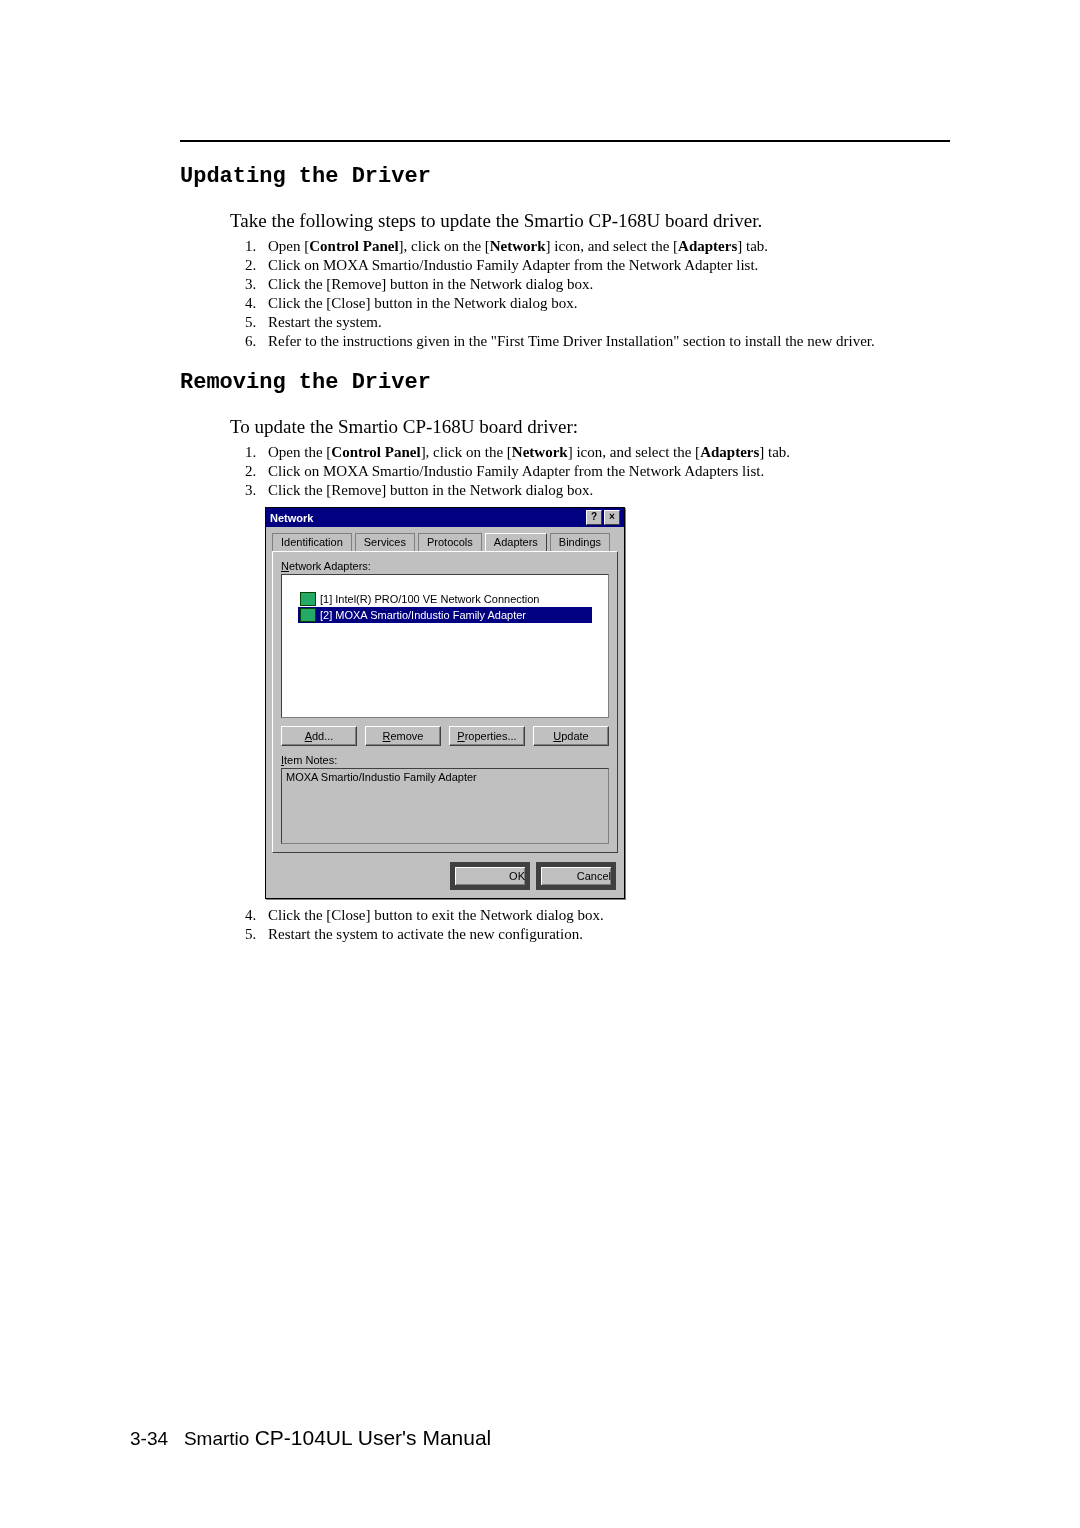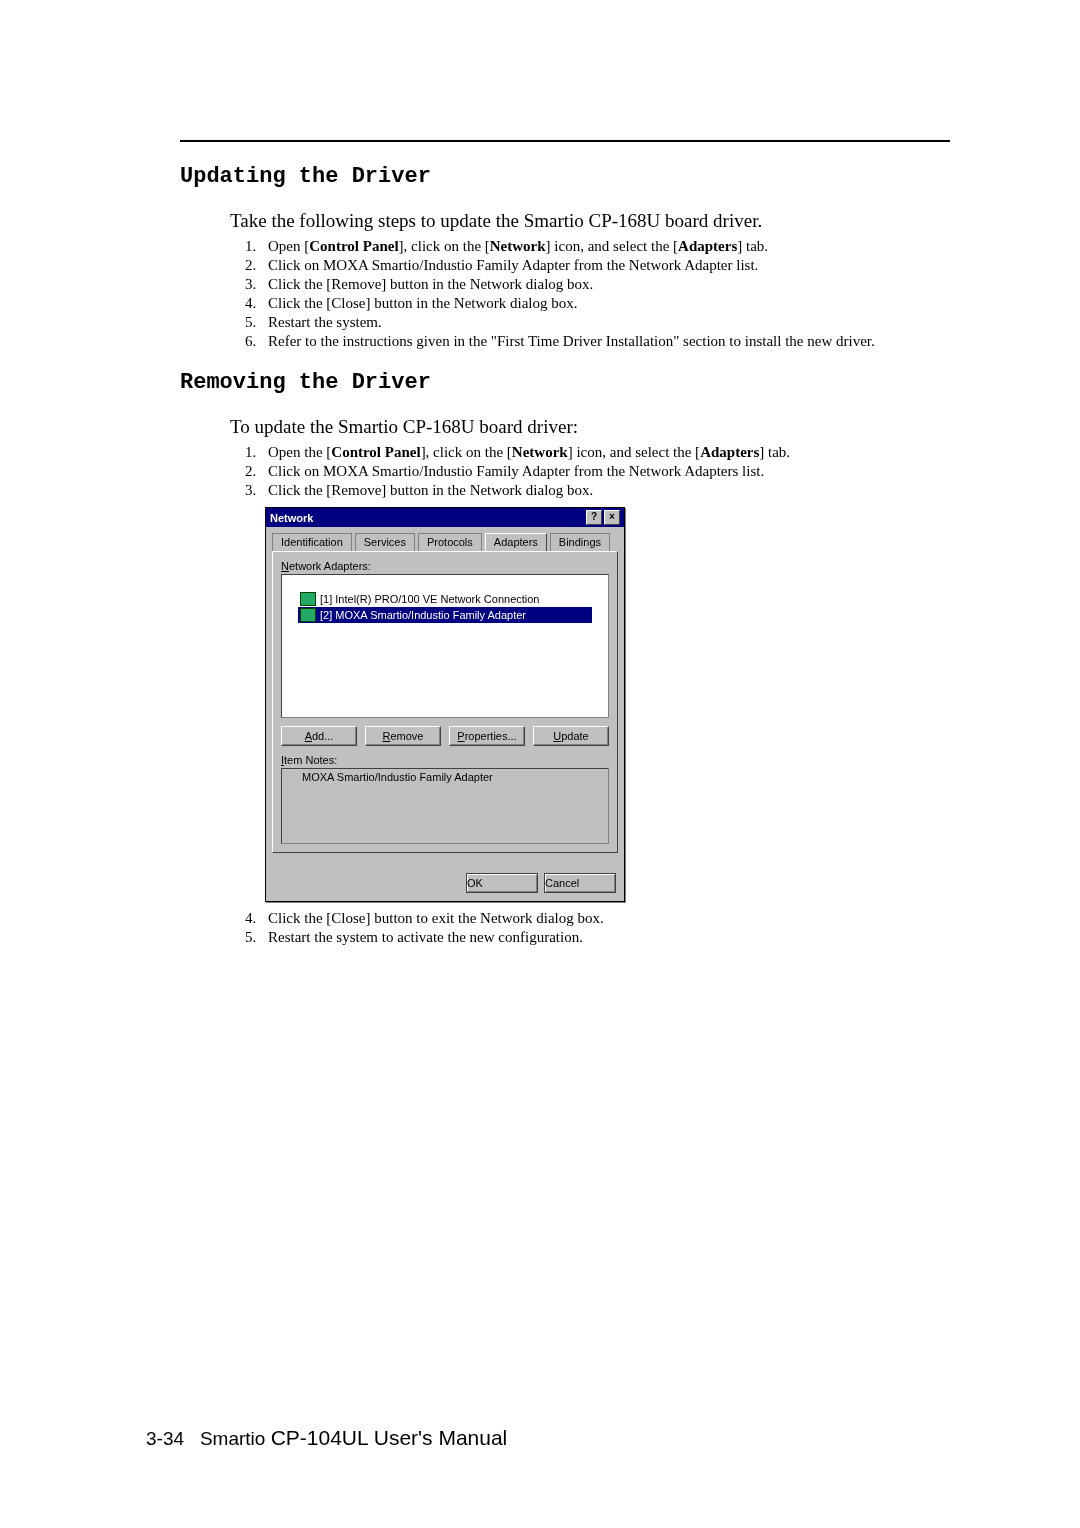--- a/index.html
+++ b/index.html
@@ -87,21 +87,21 @@
   }
   .tab.active {
     border-color:#fff #404040 #c0c0c0 #fff;
     background:#c0c0c0;
     z-index:2;
     padding-bottom:3px;
   }
   .tab-body {
     border:1px solid #fff;
     border-right-color:#404040; border-bottom-color:#404040;
-    margin: 0 6px 14px 6px;
+    margin: 0 6px 3px 6px;
     padding: 8px;
   }
   .field-label { font-size:11px; margin-bottom:2px; }
   .underline-letter { text-decoration: underline; }
   .listbox {
     background:#fff;
     border:1px solid #808080;
     border-top-color:#404040; border-left-color:#404040;
     height:110px;
     padding:16px;
@@ -125,44 +125,44 @@
     padding:3px 2px;
     font-size:11px;
     text-align:center;
     box-shadow: inset -1px -1px 0 #808080;
   }
   .notes-box {
     border:1px solid #808080;
     border-top-color:#404040; border-left-color:#404040;
     background:#c0c0c0;
     height:70px;
-    padding:2px 20px;
+    padding:2px 4px;
     font-size:11px;
     margin-top:2px;
   }
   .dialog-footer {
     display:flex;
     justify-content:flex-end;
     gap:6px;
     padding: 6px 8px 8px 8px;
   }
   .footer-btn {
     width:70px;
-    border:1px solid #404040;
+    border:5px solid #404040;
     background:#c0c0c0;
     padding:3px 0;
     font-size:11px;
-    text-align:left;
+    text-align:right;
     box-shadow: inset 1px 1px 0 #fff, inset -1px -1px 0 #808080;
   }
 
   .page-footer {
     position:absolute;
     bottom:78px;
-    left:146px;
+    left:130px;
     font-size:19px;
     font-family: Arial, Helvetica, sans-serif;
   }
   .page-footer .pn { font-weight:normal; }
   .page-footer .bk { font-family: Arial, Helvetica, sans-serif; }
 </style>
 </head>
 <body>
 
 <div class="page">

